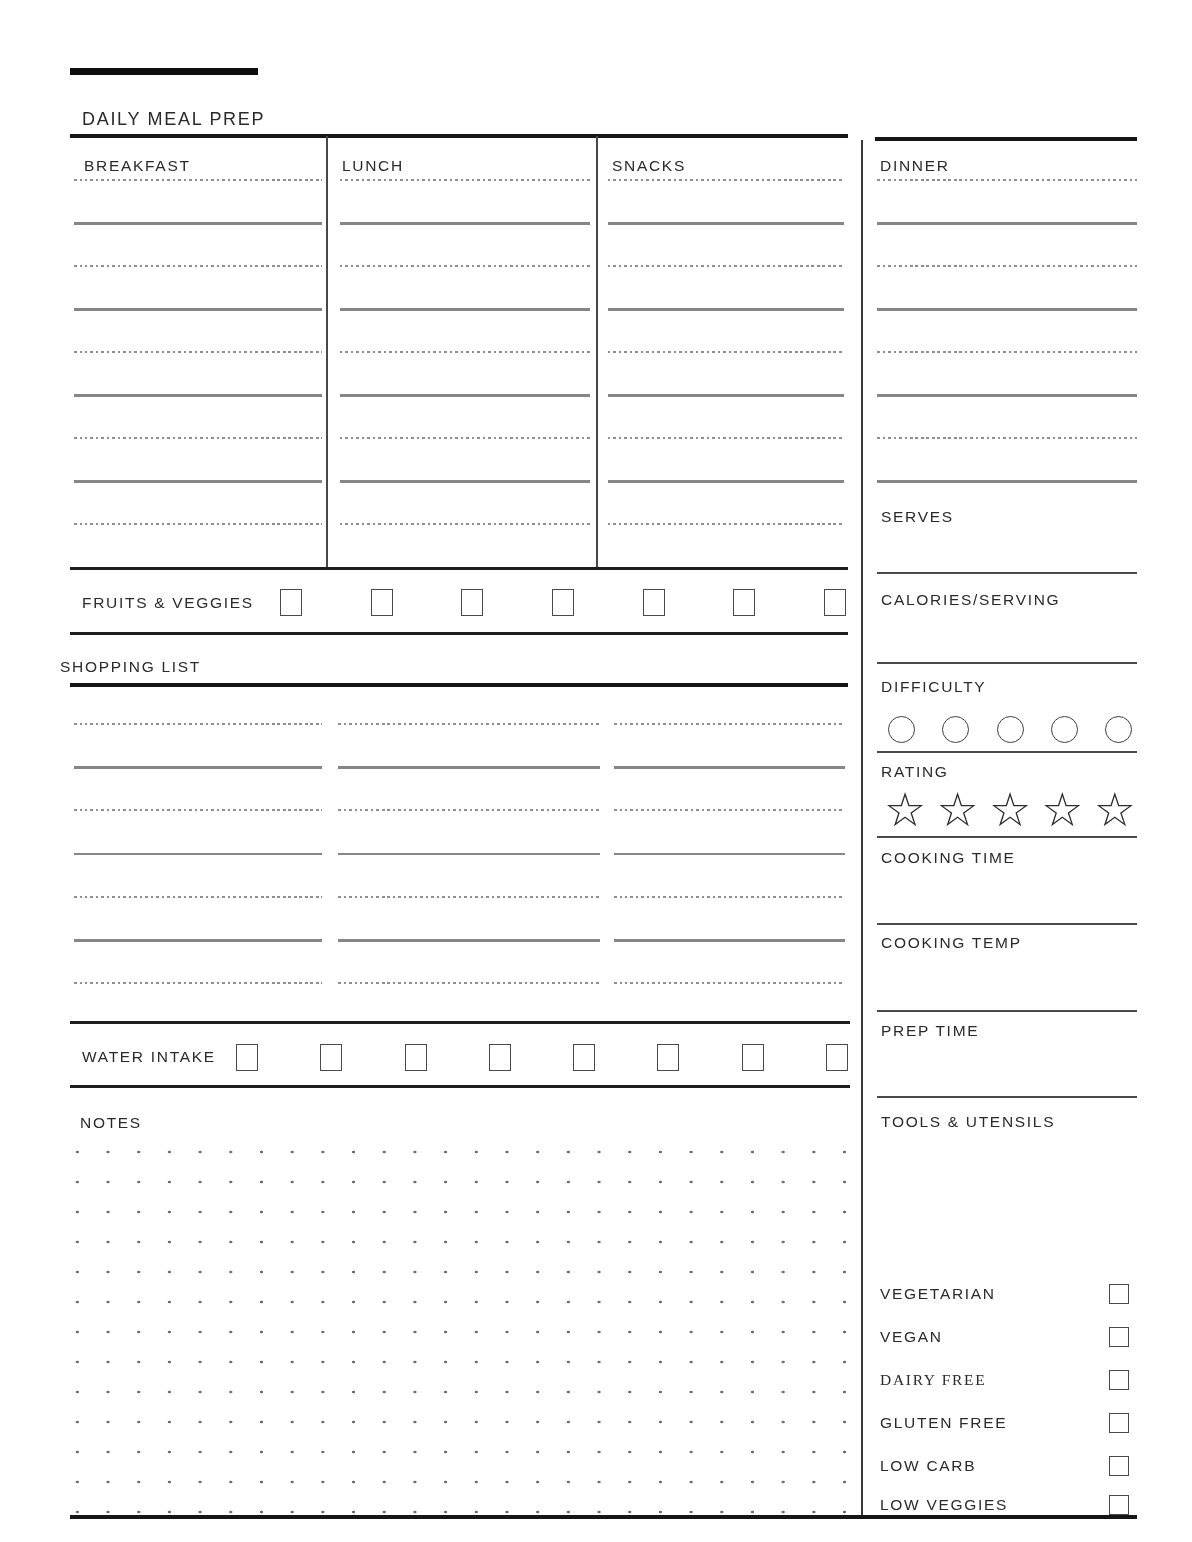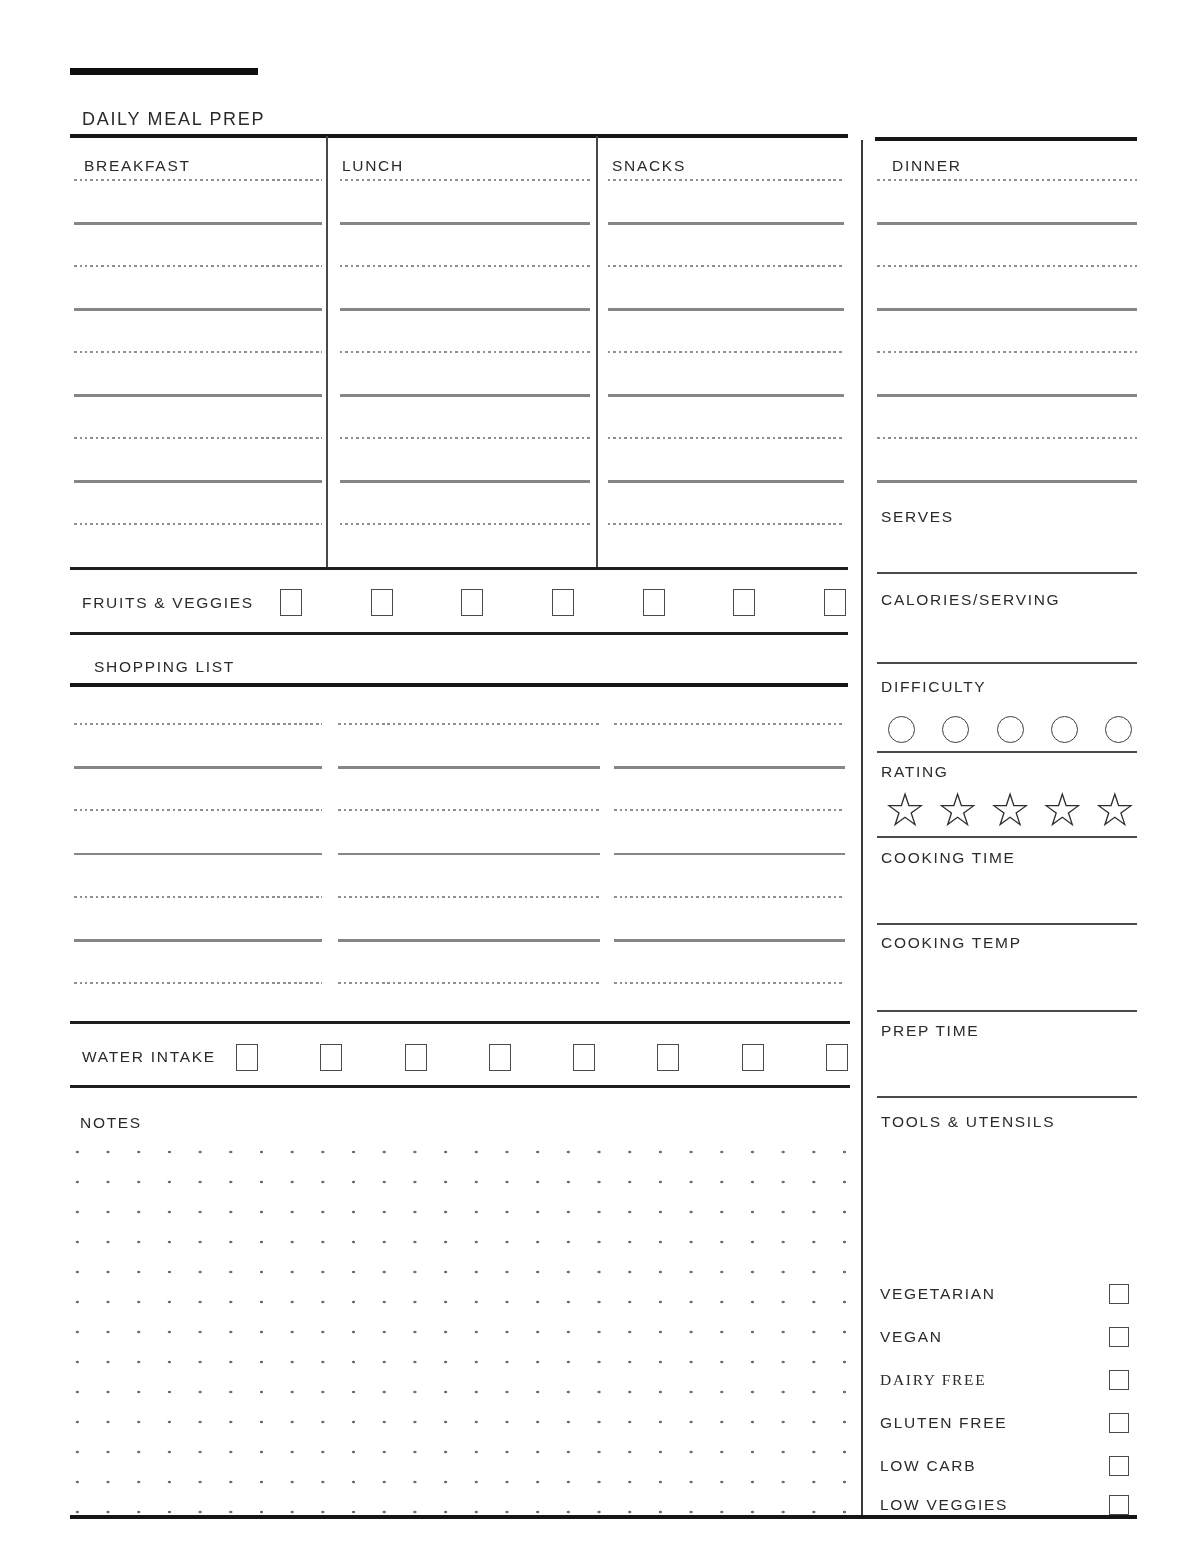--- a/index.html
+++ b/index.html
@@ -90,21 +90,21 @@
       <div class="cbox"></div>
       <div class="cbox"></div>
       <div class="cbox"></div>
       <div class="cbox"></div>
       <div class="cbox"></div>
       <div class="cbox"></div>
       <div class="cbox"></div>
     </div>
   <div class="hline h3" style="left:70px;top:632px;width:778px;"></div>
 
-  <div class="lbl" style="left:94px;top:658px;">SHOPPING LIST</div>
+  <div class="lbl" style="left:60px;top:658px;">SHOPPING LIST</div>
   <div class="hline h4" style="left:70px;top:683px;width:778px;"></div>
   <div class="lines" style="left:74px;top:723px;width:248px;height:266px;">
       <div class="wline dotted" style="top: 0px;"></div>
       <div class="wline solid" style="top: 43.2px;"></div>
       <div class="wline dotted" style="top: 86.4px;"></div>
       <div class="wline solid" style="top: 129.6px;"></div>
       <div class="wline dotted" style="top: 172.8px;"></div>
       <div class="wline solid" style="top: 216px;"></div>
       <div class="wline dotted" style="top: 259.2px;"></div>
     </div>
@@ -139,21 +139,21 @@
       <div class="cbox"></div>
       <div class="cbox"></div>
     </div>
   <div class="hline h3" style="left:70px;top:1085px;width:780px;"></div>
 
   <div class="lbl" style="left:80px;top:1114px;">NOTES</div>
   <div class="dotgrid"></div>
 
   <div class="vline" style="left:861px;top:140px;width:1.8px;height:1379px;background:#3a3a3a;"></div>
   <div class="hline h4" style="left:875px;top:137px;width:262px;"></div>
-  <div class="lbl" style="left:880px;top:157px;margin-left:12px;">DINNER</div>
+  <div class="lbl" style="left:880px;top:157px;">DINNER</div>
   <div class="lines" style="left:877px;top:179px;width:260px;height:310px;">
       <div class="wline dotted" style="top: 0px;"></div>
       <div class="wline solid" style="top: 43px;"></div>
       <div class="wline dotted" style="top: 86px;"></div>
       <div class="wline solid" style="top: 129px;"></div>
       <div class="wline dotted" style="top: 172px;"></div>
       <div class="wline solid" style="top: 215px;"></div>
       <div class="wline dotted" style="top: 258px;"></div>
       <div class="wline solid" style="top: 301px;"></div>
     </div>

